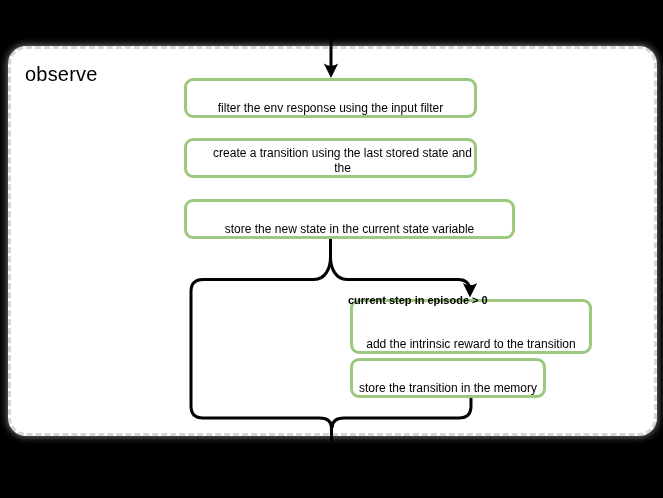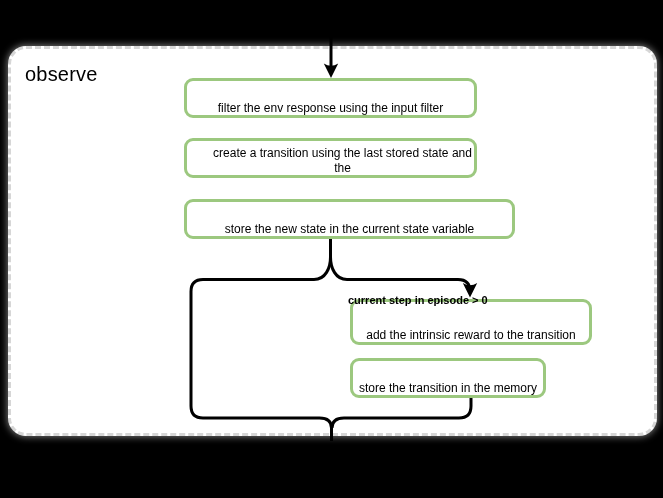--- a/index.html
+++ b/index.html
@@ -30,21 +30,21 @@
     background: var(--node-bg, #fff);
     border: 3px solid var(--node-border, #9cc87f);
     border-radius: 9px;
     display: flex; flex-direction: column; align-items: center; justify-content: flex-end;
     font-size: 12px; line-height: 14.5px; text-align: center;
     color: var(--text, #000);
   }
   .node-1 { left: 184px; top: 78px;  width: 293px; height: 40px; }
   .node-2 { left: 184px; top: 138px; width: 293px; height: 40px; padding-left: 24px; }
   .node-3 { left: 184px; top: 199px; width: 331px; height: 40px; }
-  .node-4 { left: 350px; top: 299px; width: 242px; height: 46px; }
+  .node-4 { left: 350px; top: 299px; width: 242px; height: 55px; }
   .node-5 { left: 350px; top: 358px; width: 196px; height: 40px; }
   .cond-label {
     position: absolute; left: 348px; top: 261px;
     font-size: 11px; font-weight: bold; white-space: nowrap;
     color: var(--text, #000);
     margin-top: 33px;
   }
 </style>
 </head>
 <body>

